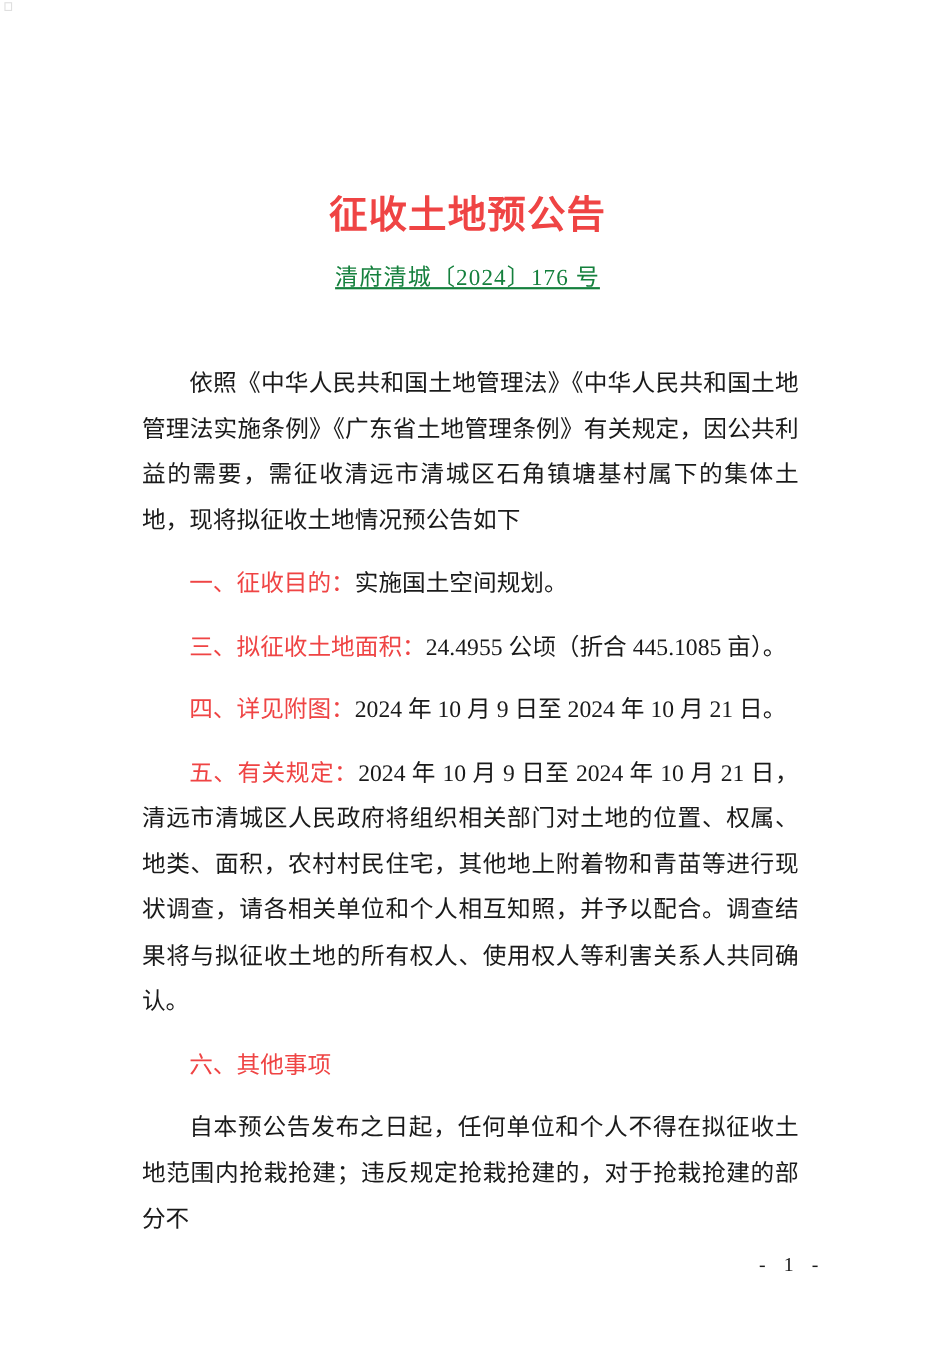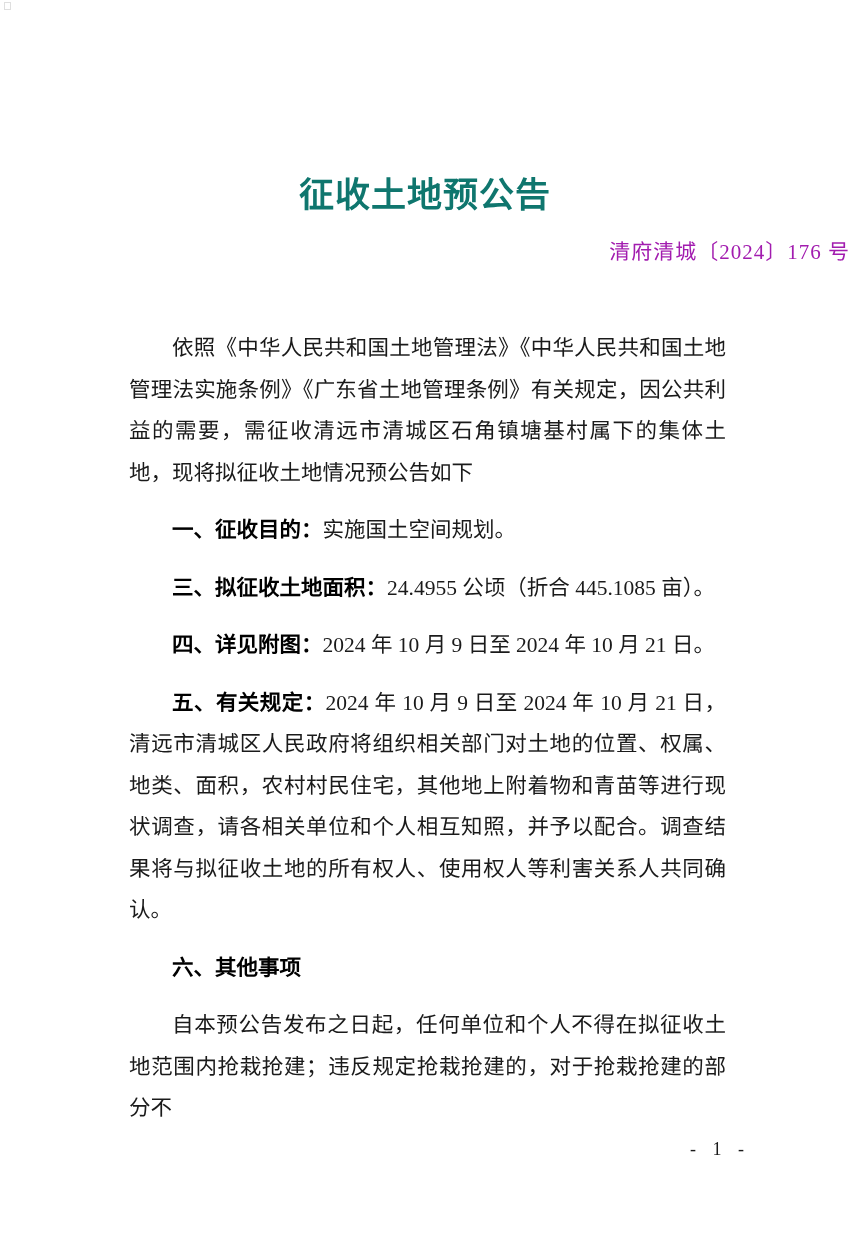--- a/index.html
+++ b/index.html
@@ -28,52 +28,53 @@
   }
   .doc-title {
     position: absolute;
     top: 143px;
     left: 0;
     width: 100%;
     text-align: center;
     font-size: 35px;
     font-weight: bold;
     letter-spacing: 1px;
-    color: #0f766e;
+    color: #ef4444;
   }
   .doc-number {
     position: absolute;
     top: 235px;
     left: 0;
     width: 100%;
-    text-align: right;
+    text-align: center;
     font-size: 21px;
     letter-spacing: 1px;
-    color: #a21caf;
+    color: #15803d;
+    text-decoration: underline;
   }
   .doc-body {
     position: absolute;
     top: 312px;
     left: 113px;
     width: 629px;
     font-size: 21.5px;
     line-height: 41.5px;
     text-align: justify;
     text-justify: inter-ideograph;
     color: #1a1a1a;
   }
   .doc-body p {
     margin: 16px;
     text-indent: 2em;
     word-break: break-all;
   }
   .sec-head {
-    font-weight: bold;
+    font-weight: normal;
     font-family: "Liberation Sans", "DejaVu Sans", sans-serif;
-    color: #000000;
+    color: #ef4444;
   }
   .page-number {
     position: absolute;
     top: 1139px;
     right: 100px;
     font-size: 18px;
     letter-spacing: 6px;
     color: #1a1a1a;
     font-family: "Liberation Serif", "DejaVu Serif", serif;
   }

